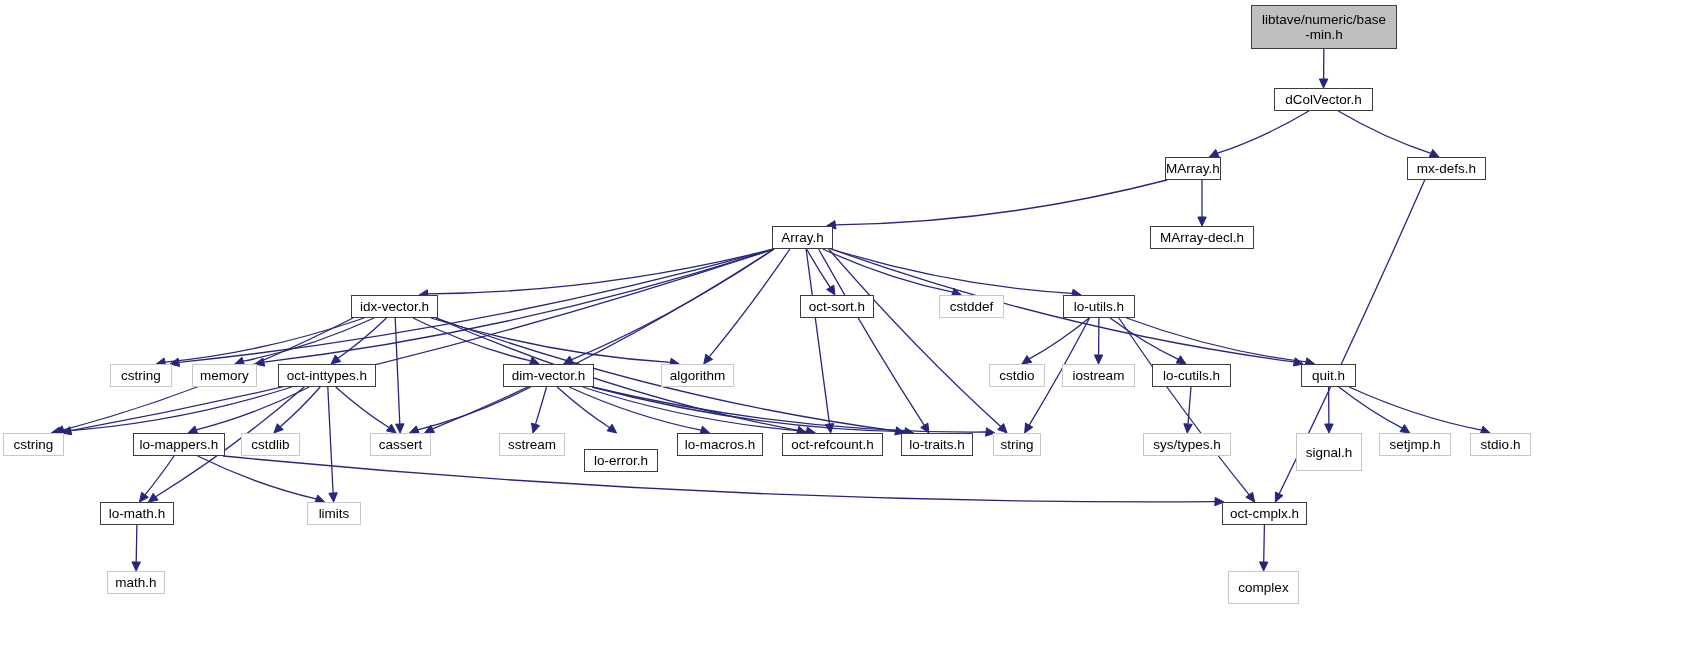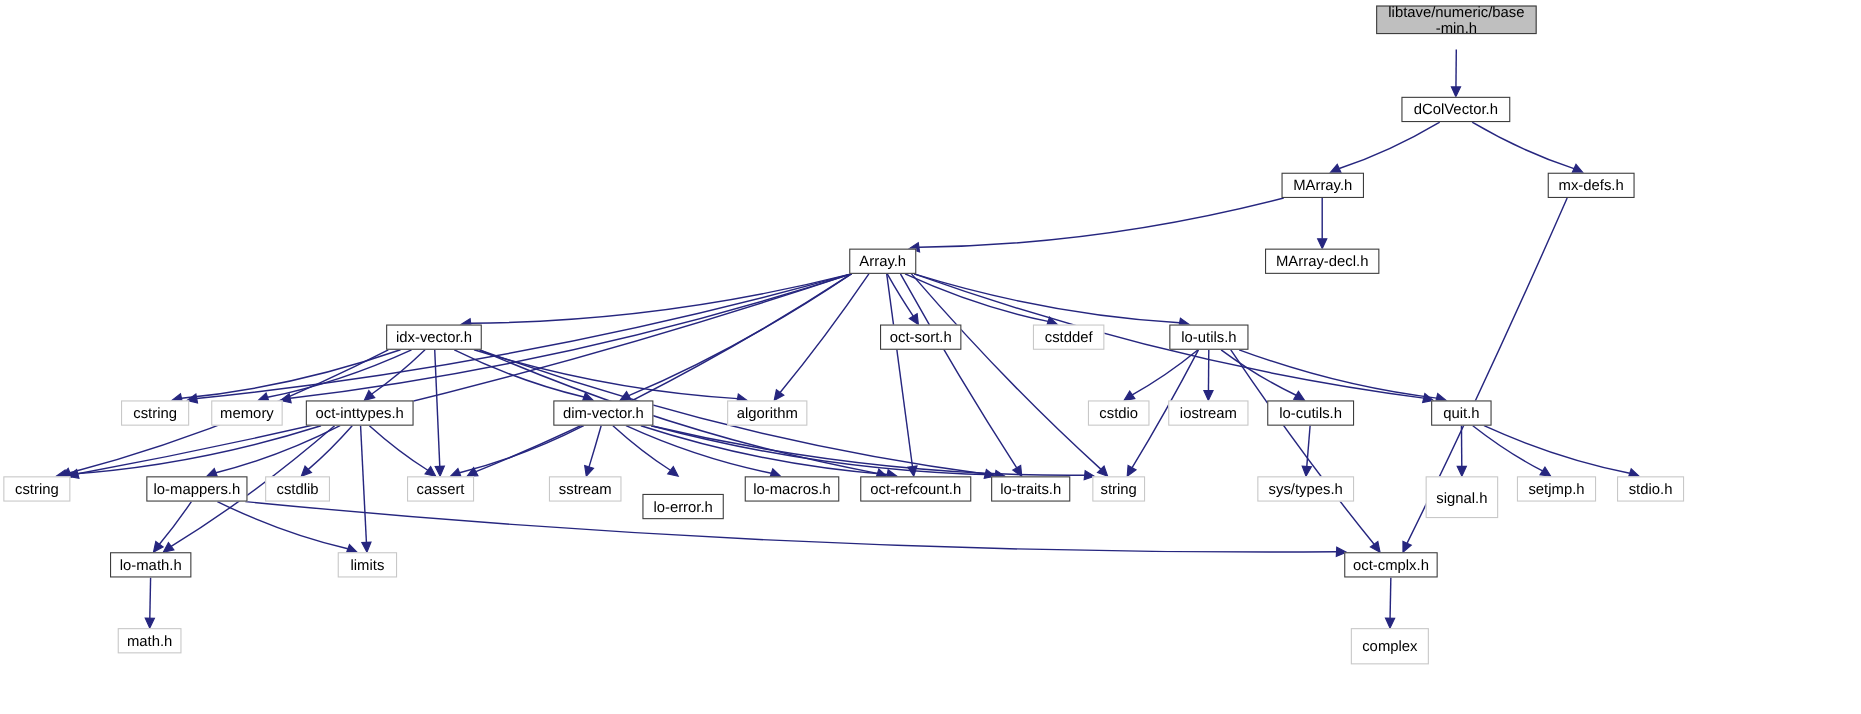--- a/index.html
+++ b/index.html
@@ -128,24 +128,24 @@
       <path d="M197.6,456.0 Q256.9,485.1 316.2,498.9"></path>
       <polygon points="324.7,502.0 314.8,502.9 317.7,495.0"></polygon>
       <path d="M223.0,456.0 Q719.0,504.8 1215.0,501.6"></path>
       <polygon points="1224.0,502.0 1214.8,505.8 1215.2,497.4"></polygon>
       <path d="M136.9,525.0 Q136.6,543.5 136.2,562.0"></path>
       <polygon points="136.1,571.0 132.0,561.9 140.4,562.1"></polygon>
       <path d="M1264.4,525.0 Q1264.1,543.5 1263.7,562.0"></path>
       <polygon points="1263.6,571.0 1259.5,561.9 1267.9,562.1"></polygon>
     </svg>
   <div id="node-layer">
-      <div class="node root" style="left: 1251px; top: 5px; width: 146px; height: 26px;">libtave/numeric/base
+      <div class="node root" style="left: 1251px; top: 5px; width: 146px; height: 44px;">libtave/numeric/base
 -min.h</div>
       <div class="node proj" style="left: 1274px; top: 88px; width: 99px; height: 23px;">dColVector.h</div>
-      <div class="node proj" style="left: 1165px; top: 157px; width: 75px; height: 23px;">MArray.h</div>
+      <div class="node proj" style="left: 1165px; top: 157px; width: 56px; height: 23px;">MArray.h</div>
       <div class="node proj" style="left: 1407px; top: 157px; width: 79px; height: 23px;">mx-defs.h</div>
       <div class="node proj" style="left: 1150px; top: 226px; width: 104px; height: 23px;">MArray-decl.h</div>
       <div class="node proj" style="left: 772px; top: 226px; width: 61px; height: 23px;">Array.h</div>
       <div class="node proj" style="left: 351px; top: 295px; width: 87px; height: 23px;">idx-vector.h</div>
       <div class="node proj" style="left: 800px; top: 295px; width: 74px; height: 23px;">oct-sort.h</div>
       <div class="node sys" style="left: 939px; top: 295px; width: 65px; height: 23px;">cstddef</div>
       <div class="node proj" style="left: 1063px; top: 295px; width: 72px; height: 23px;">lo-utils.h</div>
       <div class="node sys" style="left: 110px; top: 364px; width: 62px; height: 23px;">cstring</div>
       <div class="node sys" style="left: 192px; top: 364px; width: 65px; height: 23px;">memory</div>
       <div class="node proj" style="left: 278px; top: 364px; width: 98px; height: 23px;">oct-inttypes.h</div>

